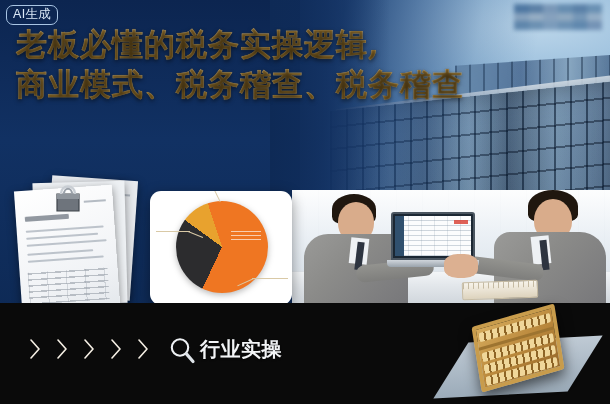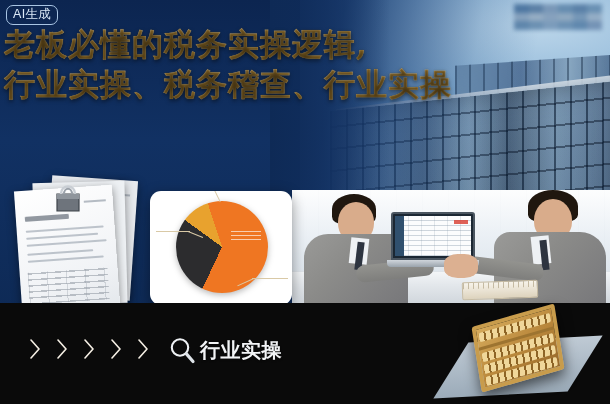--- a/index.html
+++ b/index.html
@@ -76,21 +76,21 @@
   
   .watermark{
     position:absolute;right:8px;top:4px;width:88px;height:26px;z-index:40;
     filter:blur(2.2px);opacity:.82;
     display:grid;grid-template-columns:repeat(6,1fr);grid-template-rows:repeat(3,1fr);
   }
   .watermark i{display:block;}
 
   
   .headline{
-    position:absolute;left:4px;top:24px;z-index:35;width:560px;
+    position:absolute;left:16px;top:24px;z-index:35;width:560px;
   }
   .headline .line{
     font-family:"DejaVu Serif","Liberation Serif",serif;
     font-weight:700;
     font-size:31px;line-height:40px;letter-spacing:1px;
     color:#f2e2b8;
     text-shadow:0 2px 4px rgba(0,0,0,.55), 0 0 1px rgba(120,85,20,.9);
     white-space:nowrap;
   }
   .headline .line.l1{background:linear-gradient(180deg,#fdf3d8 10%,#e6c98c 92%);
@@ -204,21 +204,21 @@
     opacity:.8;
   }
 
   
   .bottom{
     position:absolute;left:0;top:303px;width:610px;height:101px;z-index:30;
     background:#0a0a0a;
   }
   .chevrons{position:absolute;left:30px;top:36px;display:flex;gap:16px;align-items:center;}
   .chev{width:11px;height:20px;}
-  .search-row{position:absolute;left:168px;top:33px;display:flex;align-items:center;gap:4px;}
+  .search-row{position:absolute;left:168px;top:33px;display:flex;gap:4px;}
   .search-row .mag{width:28px;height:28px;}
   .search-row .label{
     color:#f2f4f6;font-size:20px;font-weight:700;letter-spacing:.5px;
     font-family:"DejaVu Sans","Liberation Sans",sans-serif;
     text-shadow:0 1px 2px rgba(0,0,0,.6);
   }
   .abacus{position:absolute;left:465px;top:10px;width:120px;height:80px;}
   .abacus .mat{
     position:absolute;left:-12px;top:26px;width:130px;height:56px;
     background:linear-gradient(180deg,#cfdbe6,#a8b9c8);
@@ -267,21 +267,21 @@
     <i style="background:#4d77a0"></i>
       <i style="background:#5b82a7"></i>
       <i style="background:#6e90b2"></i>
     <i style="background:#5d84a9"></i>
       <i style="background:#4f79a2"></i>
       <i style="background:#6887ac"></i>
   </div>
 
   <div class="headline">
     <div class="line l1">老板必懂的税务实操逻辑,</div>
-    <div class="line l3">行业实操、税务稽查、行业实操</div>
+    <div class="line l3">商业模式、税务稽查、税务稽查</div>
   </div>
 
   <div class="docs">
     <div class="doc back2">
       <span class="dsub"></span>
     </div>
     <div class="doc back1"></div>
     <div class="doc front">
       <span class="dsub"></span>
       <span class="dtitle"></span>

